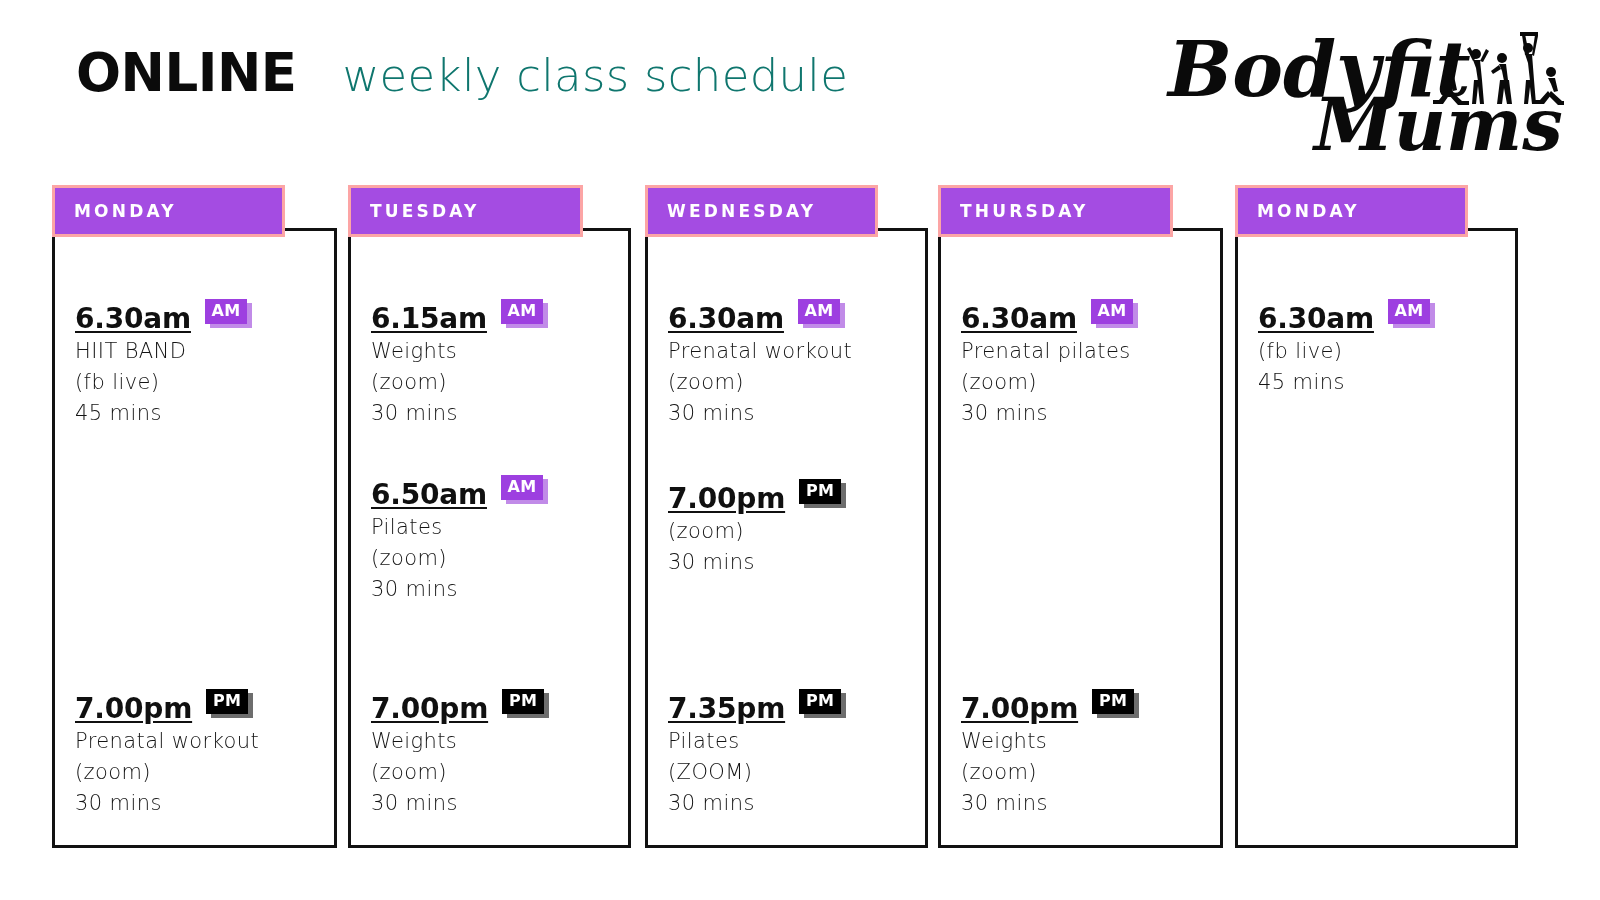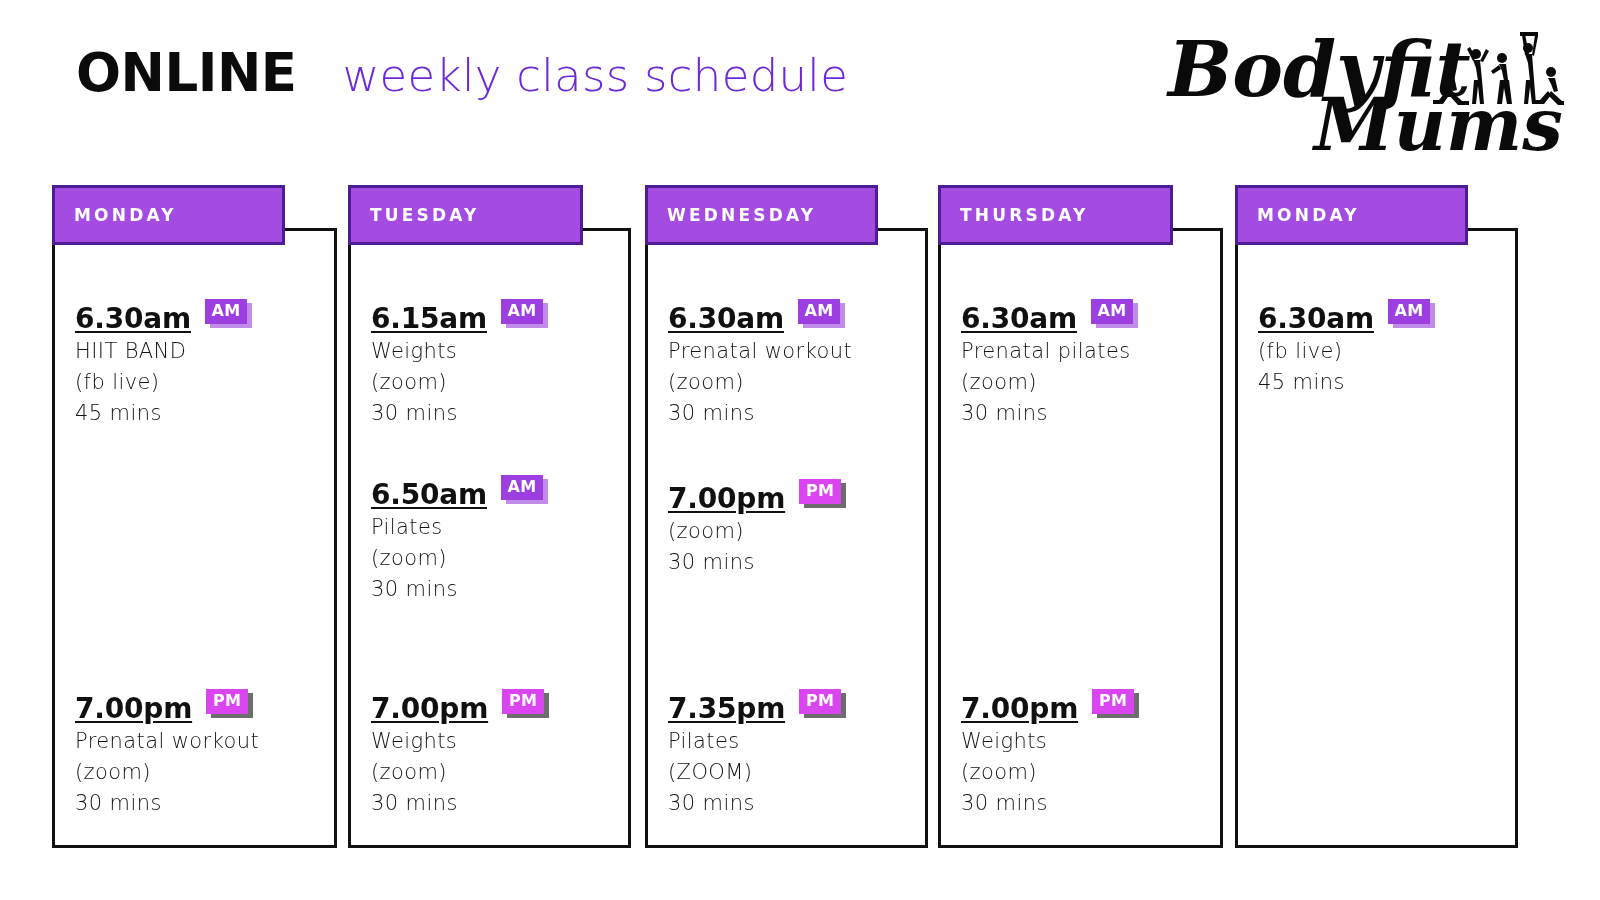--- a/index.html
+++ b/index.html
@@ -13,39 +13,39 @@
   
   #header{position:absolute;left:16px;top:0;width:1600px;height:175px;}
   #title-block{position:absolute;left:60px;top:46px;display:flex;align-items:baseline;}
   #title-online{
     font-family:"DejaVu Sans","Liberation Sans",sans-serif;
     font-weight:bold;font-size:53px;letter-spacing:-0.5px;color:#0b0b0b;
     line-height:1;
   }
   #title-rest{
     font-family:"DejaVu Sans","Liberation Sans",sans-serif;
-    font-weight:300;font-size:45px;color:#6d28d9;line-height:1;
+    font-weight:300;font-size:45px;color:#0f766e;line-height:1;
     margin-left:46px;letter-spacing:0.3px;
   }
 
   
   #logo{position:absolute;right:52px;top:18px;width:400px;height:140px;}
   #logo svg{display:block;}
   .logo-script{
     font-family:"DejaVu Serif","Liberation Serif",serif;
     font-style:italic;font-weight:bold;fill:#0a0a0a;
   }
 
   
   #schedule{position:absolute;left:0;top:185px;width:1600px;height:675px;}
   .day-col{position:absolute;top:0;height:663px;}
 
   .day-header{
-    position:absolute;left:0;top:0;height:60px;
-    background:#a44ce2;border:3px solid #4c1d95;box-sizing:border-box;
+    position:absolute;left:0;top:0;height:52px;
+    background:#a44ce2;border:3px solid #fca5a5;box-sizing:border-box;
     display:flex;align-items:center;z-index:3;text-align:right;
   }
   .day-header-label{
     color:#ffffff;font-size:17px;font-weight:bold;
     letter-spacing:3.2px;margin-left:19px;
     font-family:"DejaVu Sans","Liberation Sans",sans-serif;
   }
 
   .day-body{
     position:absolute;left:0;top:43px;bottom:0;
@@ -73,21 +73,21 @@
     position:absolute;left:0;top:0;width:42px;height:25px;
     display:flex;align-items:center;justify-content:center;
   }
   .badge-text{
     color:#ffffff;font-size:16px;font-weight:bold;letter-spacing:0.2px;
     font-family:"DejaVu Sans","Liberation Sans",sans-serif;line-height:1;
   }
   .badge-am .badge-face{background:#9d3fe0;}
   .badge-am .badge-shadow{background:#c municipal;}
   .badge-am .badge-shadow{background:#c18be8;}
-  .badge-pm .badge-face{background:#d946ef;}
+  .badge-pm .badge-face{background:#000000;}
   .badge-pm .badge-shadow{background:#6d6d6d;}
 
   .entry-line{
     font-size:21px;color:#141414;line-height:31px;
     letter-spacing:0.4px;white-space:nowrap;
     font-family:"DejaVu Sans","Liberation Sans",sans-serif;
     font-weight:300;
   }
 </style>
 </head>

